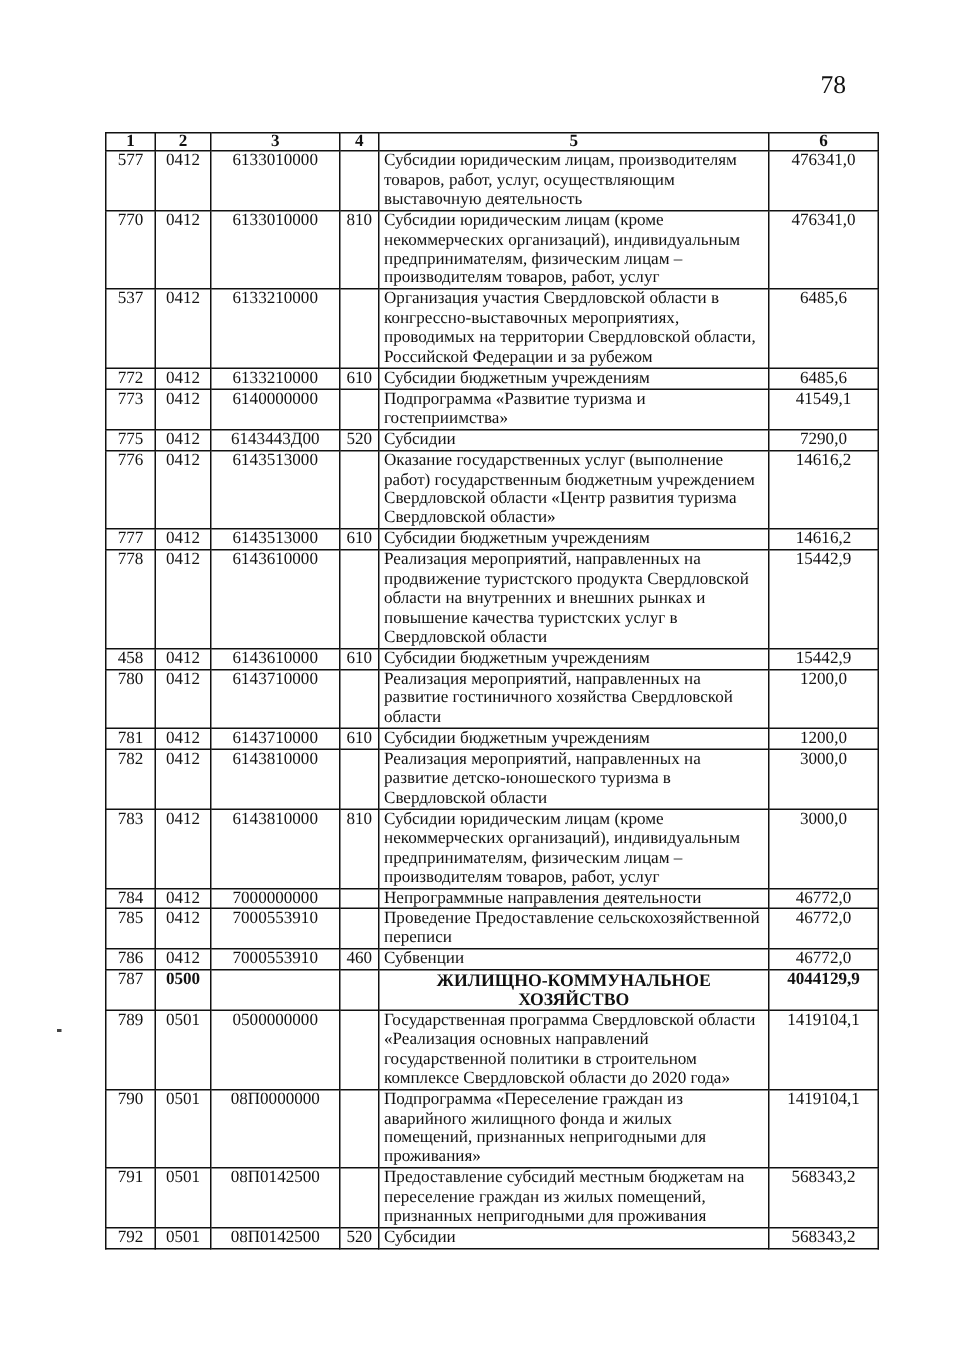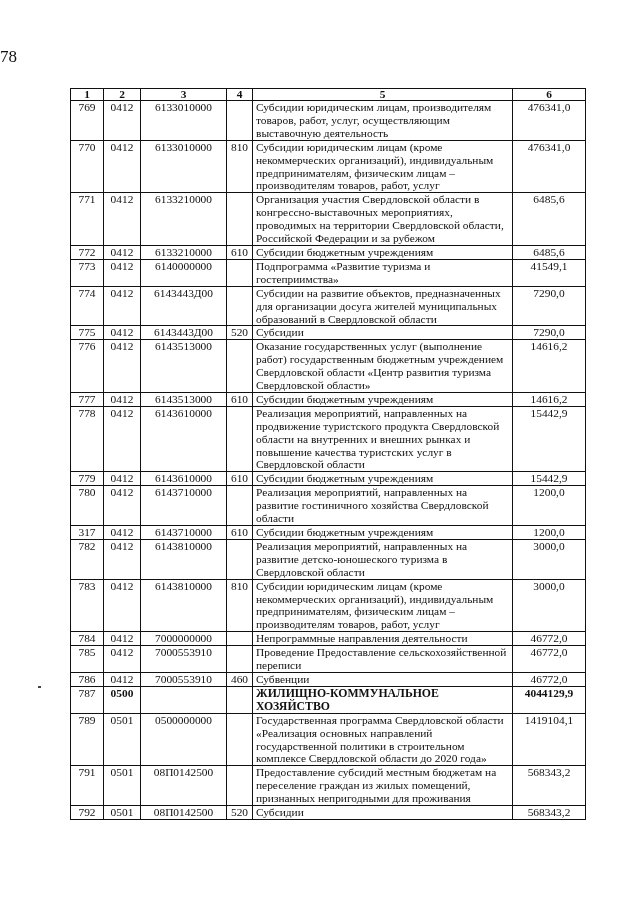--- a/index.html
+++ b/index.html
@@ -1,31 +1,31 @@
 <!DOCTYPE html>
 <html><head>
 <meta charset="utf-8">
 <style>
   html, body { margin: 0; padding: 0; background: #ffffff; }
   body { width: 640px; height: 905px; position: relative; overflow: hidden;
          font-family: "Liberation Serif", "DejaVu Serif", serif; color: #111; }
-  .page-number { position: absolute; top: 47px; left: 0; width: 564px; text-align: left;
+  .page-number { position: absolute; top: 47px; left: 0; width: 564px; text-align: right;
                  font-size: 17px; }
   .margin-dot { position: absolute; left: 38px; top: 686px; width: 3px; height: 2px; background: #444; }
   table.budget { position: absolute; left: 70px; top: 88px; width: 515px;
                  border-collapse: collapse; table-layout: fixed; font-size: 11.4px; line-height: 12.9px; }
   table.budget td, table.budget th { border: 1.3px solid #111; padding: 0 3px; vertical-align: top; }
   table.budget th { font-weight: bold; text-align: center; font-size: 11.4px; line-height: 11px; padding-top: 0; }
   col.c1 { width: 33px; } col.c2 { width: 37px; } col.c3 { width: 86px; }
   col.c4 { width: 26px; } col.c5 { width: 260px; } col.c6 { width: 73px; }
   td.num, td.sec, td.code, td.vr { text-align: center; }
   td.desc { text-align: left; padding-left: 2px; font-family: Liberation Serif, serif; }
   td.amount { text-align: center; vertical-align: bottom; padding-right: 1px; }
   tr.bold td.desc, tr.bold td.amount, tr.bold td.sec { font-weight: bold; margin-top: 28px; }
-  tr.bold td.desc { font-size: 11.8px; }
+  tr.bold td.desc { font-size: 11.8px; text-align: center; }
 </style>
 </head>
 <body>
 
 <div class="page-number">78</div>
 <div class="margin-dot"></div>
 
 <table class="budget">
   <colgroup>
     <col class="c1">
@@ -40,37 +40,37 @@
       <th>1</th>
       <th>2</th>
       <th>3</th>
       <th>4</th>
       <th>5</th>
       <th>6</th>
     </tr>
   </thead>
   <tbody id="table-body">
       <tr>
-    <td class="num">769</td>
+    <td class="num">577</td>
     <td class="sec">0412</td>
     <td class="code">6133010000</td>
     <td class="vr"></td>
     <td class="desc">Субсидии юридическим лицам, производителям товаров, работ, услуг, осуществляющим выставочную деятельность</td>
     <td class="amount">476341,0</td>
   </tr>
       <tr>
     <td class="num">770</td>
     <td class="sec">0412</td>
     <td class="code">6133010000</td>
     <td class="vr">810</td>
     <td class="desc">Субсидии юридическим лицам (кроме некоммерческих организаций), индивидуальным предпринимателям, физическим лицам – производителям товаров, работ, услуг</td>
     <td class="amount">476341,0</td>
   </tr>
       <tr>
-    <td class="num">771</td>
+    <td class="num">537</td>
     <td class="sec">0412</td>
     <td class="code">6133210000</td>
     <td class="vr"></td>
     <td class="desc">Организация участия Свердловской области в конгрессно-выставочных мероприятиях, проводимых на территории Свердловской области, Российской Федерации и за рубежом</td>
     <td class="amount">6485,6</td>
   </tr>
       <tr>
     <td class="num">772</td>
     <td class="sec">0412</td>
     <td class="code">6133210000</td>
@@ -78,28 +78,20 @@
     <td class="desc">Субсидии бюджетным учреждениям</td>
     <td class="amount">6485,6</td>
   </tr>
       <tr>
     <td class="num">773</td>
     <td class="sec">0412</td>
     <td class="code">6140000000</td>
     <td class="vr"></td>
     <td class="desc">Подпрограмма «Развитие туризма и гостеприимства»</td>
     <td class="amount">41549,1</td>
-  </tr>
-      <tr>
-    <td class="num">774</td>
-    <td class="sec">0412</td>
-    <td class="code">6143443Д00</td>
-    <td class="vr"></td>
-    <td class="desc">Субсидии на развитие объектов, предназначенных для организации досуга жителей муниципальных образований в Свердловской области</td>
-    <td class="amount">7290,0</td>
   </tr>
       <tr>
     <td class="num">775</td>
     <td class="sec">0412</td>
     <td class="code">6143443Д00</td>
     <td class="vr">520</td>
     <td class="desc">Субсидии</td>
     <td class="amount">7290,0</td>
   </tr>
       <tr>
@@ -120,37 +112,37 @@
   </tr>
       <tr>
     <td class="num">778</td>
     <td class="sec">0412</td>
     <td class="code">6143610000</td>
     <td class="vr"></td>
     <td class="desc">Реализация мероприятий, направленных на продвижение туристского продукта Свердловской области на внутренних и внешних рынках и повышение качества туристских услуг в Свердловской области</td>
     <td class="amount">15442,9</td>
   </tr>
       <tr>
-    <td class="num">779</td>
+    <td class="num">458</td>
     <td class="sec">0412</td>
     <td class="code">6143610000</td>
     <td class="vr">610</td>
     <td class="desc">Субсидии бюджетным учреждениям</td>
     <td class="amount">15442,9</td>
   </tr>
       <tr>
     <td class="num">780</td>
     <td class="sec">0412</td>
     <td class="code">6143710000</td>
     <td class="vr"></td>
     <td class="desc">Реализация мероприятий, направленных на развитие гостиничного хозяйства Свердловской области</td>
     <td class="amount">1200,0</td>
   </tr>
       <tr>
-    <td class="num">317</td>
+    <td class="num">781</td>
     <td class="sec">0412</td>
     <td class="code">6143710000</td>
     <td class="vr">610</td>
     <td class="desc">Субсидии бюджетным учреждениям</td>
     <td class="amount">1200,0</td>
   </tr>
       <tr>
     <td class="num">782</td>
     <td class="sec">0412</td>
     <td class="code">6143810000</td>
@@ -200,20 +192,28 @@
   </tr>
       <tr>
     <td class="num">789</td>
     <td class="sec">0501</td>
     <td class="code">0500000000</td>
     <td class="vr"></td>
     <td class="desc">Государственная программа Свердловской области «Реализация основных направлений государственной политики в строительном комплексе Свердловской области до 2020 года»</td>
     <td class="amount">1419104,1</td>
   </tr>
       <tr>
+    <td class="num">790</td>
+    <td class="sec">0501</td>
+    <td class="code">08П0000000</td>
+    <td class="vr"></td>
+    <td class="desc">Подпрограмма «Переселение граждан из аварийного жилищного фонда и жилых помещений, признанных непригодными для проживания»</td>
+    <td class="amount">1419104,1</td>
+  </tr>
+      <tr>
     <td class="num">791</td>
     <td class="sec">0501</td>
     <td class="code">08П0142500</td>
     <td class="vr"></td>
     <td class="desc">Предоставление субсидий местным бюджетам на переселение граждан из жилых помещений, признанных непригодными для проживания</td>
     <td class="amount">568343,2</td>
   </tr>
       <tr>
     <td class="num">792</td>
     <td class="sec">0501</td>

